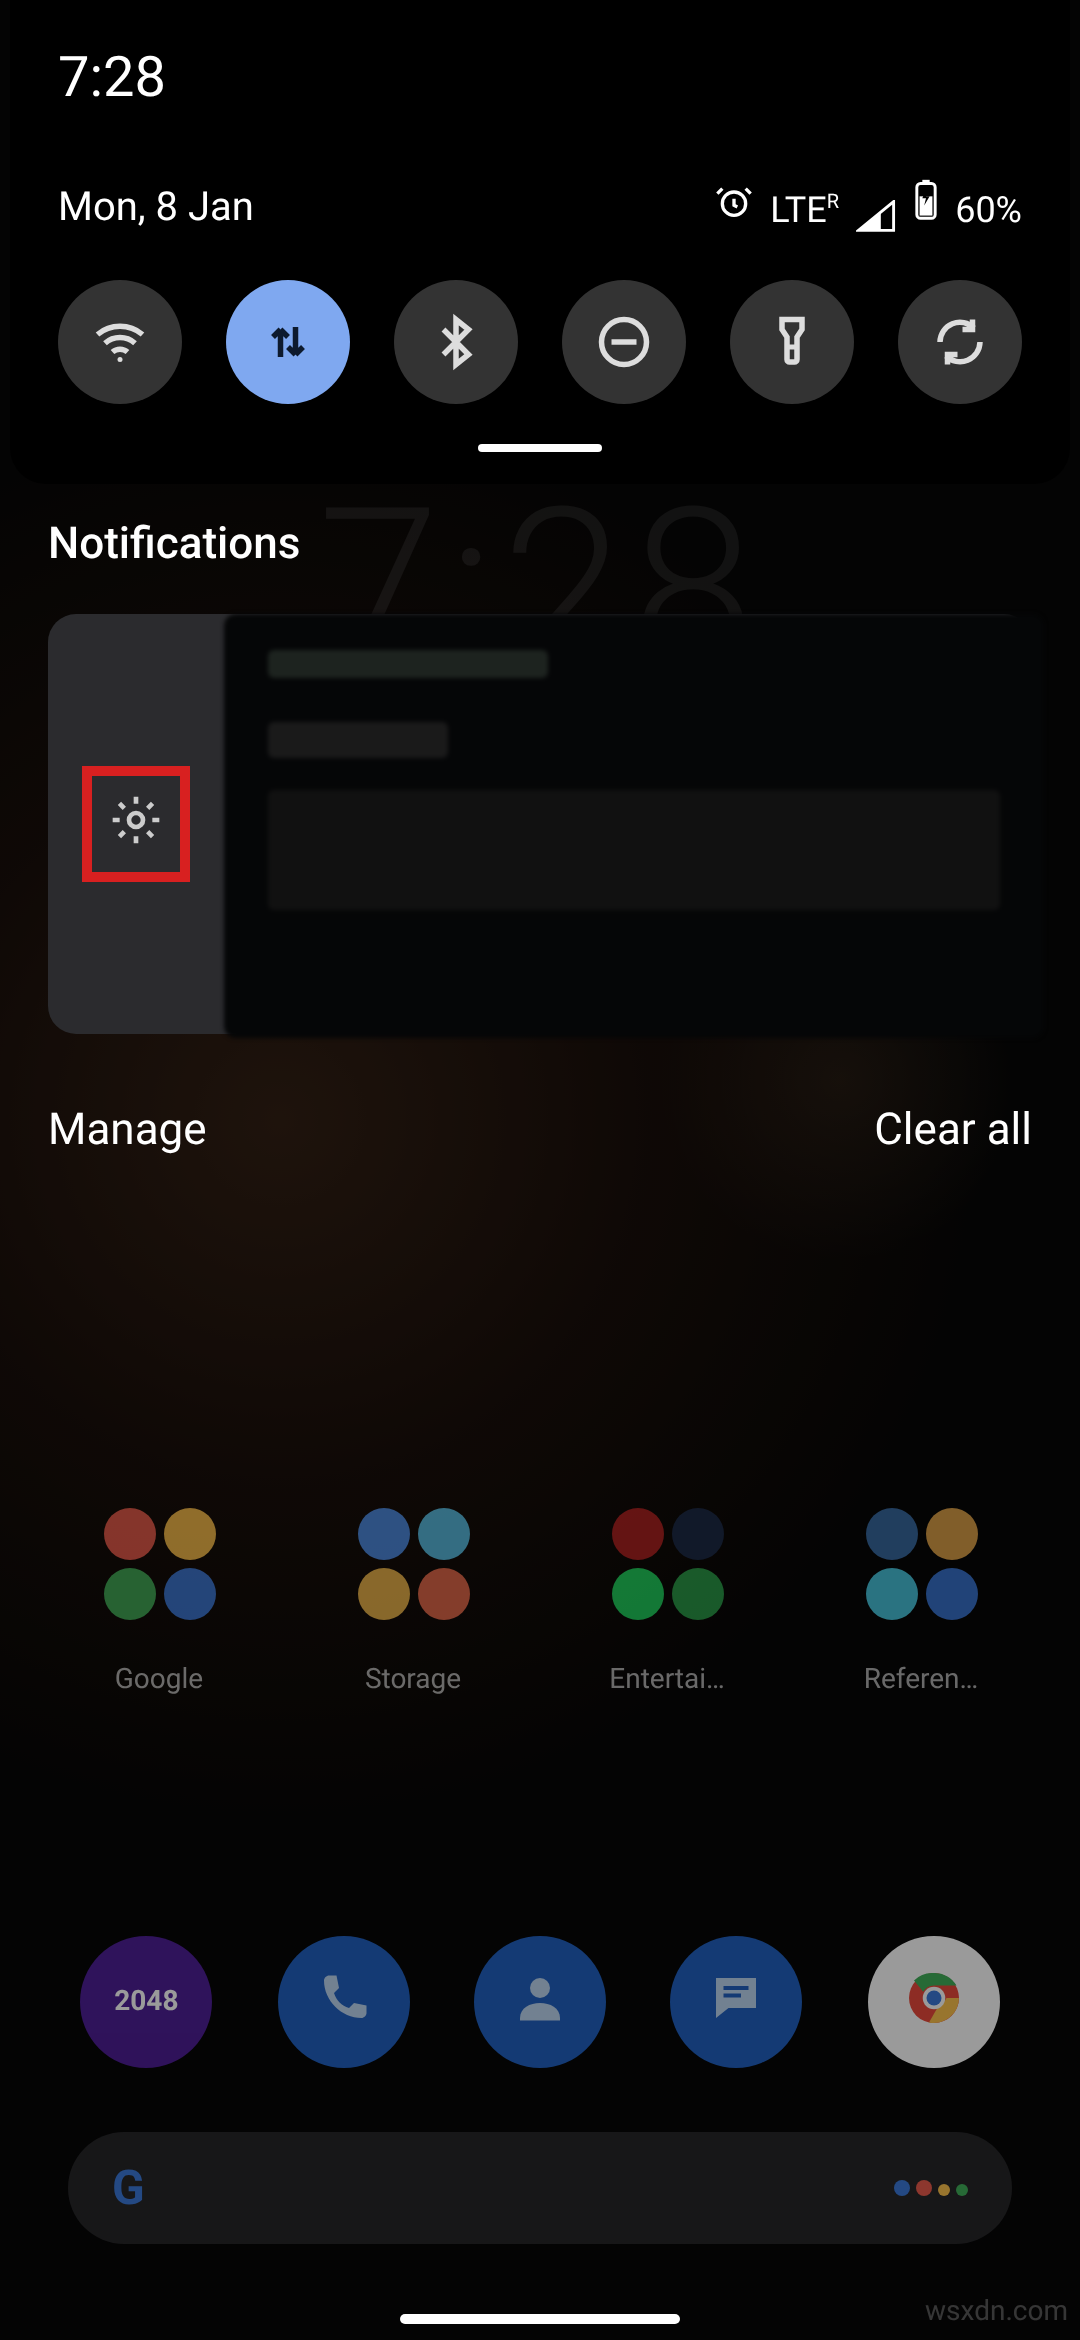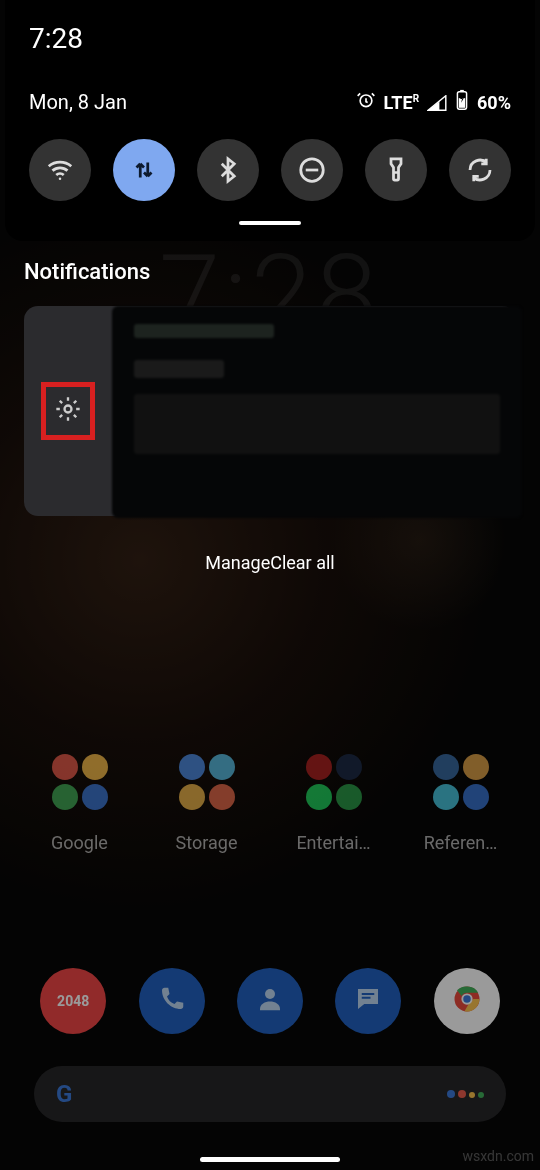--- a/index.html
+++ b/index.html
@@ -52,24 +52,23 @@
 
   .date-row {
     display: flex;
     justify-content: space-between;
     align-items: center;
     padding: 28px 24px 14px 24px;
     font-size: 20px;
   }
   .status-icons {
     display: flex;
-    align-items: center;
+    align-items: flex-end;
     gap: 8px;
     font-size: 18px;
-    font-weight: bold;
   }
   .signal { width:20px; height:16px; display:inline-block; position:relative;}
   .signal svg { width:100%; height:100%; }
 
   .qs-row {
     display: flex;
     justify-content: space-between;
     padding: 10px 24px 18px 24px;
   }
   .qs-toggle {
@@ -139,23 +138,23 @@
   .notif-content-inner{
     padding:18px 22px;
     color:#444;
   }
   .notif-line1{ width:140px; height:14px; background:#1d231f; border-radius:3px; margin-bottom:22px;}
   .notif-line2{ width:90px; height:18px; background:#1a1a1a; border-radius:3px; margin-bottom:16px;}
   .notif-line3{ width:100%; height:60px; background:#111; border-radius:3px;}
 
   .notif-actions {
     display: flex;
-    justify-content: center;
+    justify-content: space-between;
     padding: 36px 24px 8px 24px;
-    font-size: 18px;
+    font-size: 22px;
     position: relative;
     z-index: 2;
   }
   .notif-actions span { cursor: pointer; }
 
   
   .dim {
     position: absolute;
     inset: 0;
     background: rgba(0,0,0,0.60);
@@ -178,21 +177,21 @@
   }
   .folder-circle {
     width:72px; height:72px;
     display:grid;
     grid-template-columns:1fr 1fr;
     grid-template-rows:1fr 1fr;
     gap:4px;
     padding:8px;
   }
   .app-dot { width:26px; height:26px; border-radius:50%; }
-  .folder-lbl { font-size:18px; color:#bdbdbd; white-space:nowrap; max-width:96px; overflow:hidden; text-overflow:ellipsis;}
+  .folder-lbl { font-size:14px; color:#bdbdbd; white-space:nowrap; max-width:96px; overflow:hidden; text-overflow:ellipsis;}
 
   .dock {
     position:absolute;
     bottom: 136px;
     left:0; right:0;
     display:flex;
     justify-content:space-around;
     padding:0 24px;
     z-index:1;
     opacity:0.6;
@@ -375,21 +374,21 @@
       <div class="app-dot" style="background:#3a6ea8"></div>
         <div class="app-dot" style="background:#e8a84a"></div>
       <div class="app-dot" style="background:#4acfe8"></div>
         <div class="app-dot" style="background:#3a78d8"></div>
     </div>
     <div class="folder-lbl">Referen…</div>
   </div>
 </div>
 
 <div class="dock">
-  <div class="dock-icon" style="background:#ef4444">
+  <div class="dock-icon" style="background:#4c1d95">
     <span style="font-size:14px;color:#fff;font-weight:700">2048</span>
   </div>
   <div class="dock-icon" style="background:#1f5fbf">
     <span><svg viewBox="0 0 24 24" fill="#bcd4ef">
           <path d="M6 3c-1 0-2 1-2 2 0 8 7 15 15 15 1 0 2-1 2-2v-3l-5-1-2 2c-3-1-5-3-6-6l2-2-1-5z"></path>
         </svg></span>
   </div>
   <div class="dock-icon" style="background:#1f5fbf">
     <span><svg viewBox="0 0 24 24" fill="#bcd4ef">
           <circle cx="12" cy="8" r="4"></circle>

